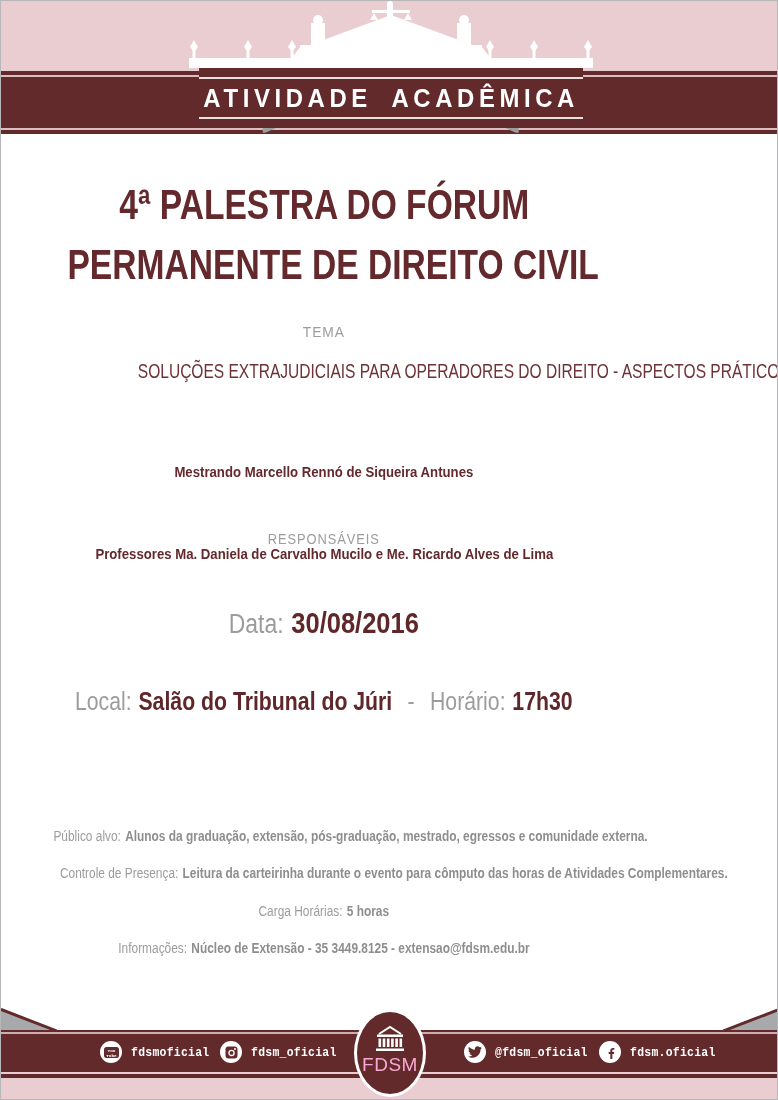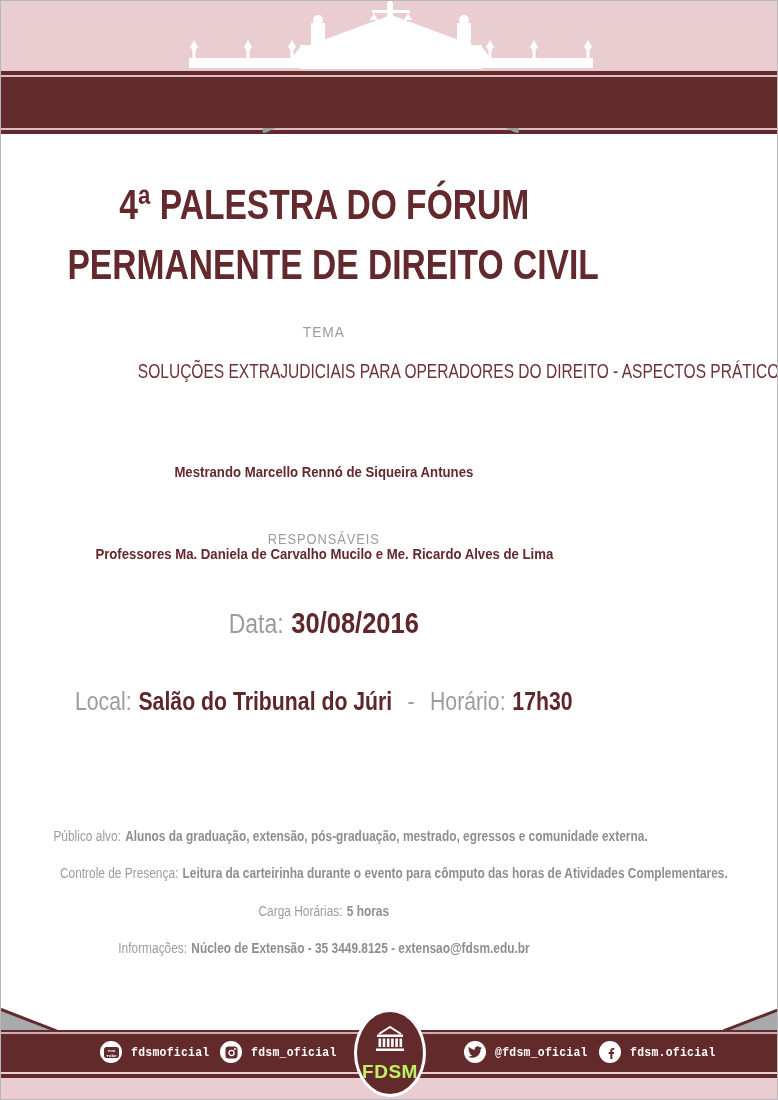--- a/index.html
+++ b/index.html
@@ -58,21 +58,21 @@
   .footer-band .ribbon-line{position:absolute;left:0;right:0;top:2px;height:1.5px;background:var(--pink);opacity:.8;}
   .pink-bottom{position:absolute;left:0;top:1071px;width:778px;height:29px;background:var(--pink);z-index:0;}
   .footer-underline{position:absolute;left:0;top:1073px;width:778px;height:4px;background:var(--maroon);z-index:1;}
   .fold{position:absolute;top:1007px;width:56px;height:24px;z-index:0;}
   .fold.l{left:0;} .fold.r{left:722px;}
   .badge{
     position:absolute;left:353px;top:1008px;width:72px;height:88px;background:var(--maroon);
     border:3px solid #ffffff;border-radius:50%;z-index:5;
     display:flex;flex-direction:column;align-items:center;justify-content:flex-start;padding-top:13px;
   }
-  .badge-text{color:#bef264;font-weight:bold;font-size:19px;letter-spacing:.5px;line-height:1;margin-top:9px;}
+  .badge-text{color:#f9a8d4;font-weight:normal;font-size:19px;letter-spacing:.5px;line-height:1;margin-top:2px;}
   .social{position:absolute;top:1040px;display:flex;align-items:center;z-index:4;font-family:Liberation Mono, monospace;}
   .social.yt{left:99px;} .social.ig{left:219px;} .social.tw{left:463px;} .social.fb{left:598px;justify-content:center;}
   .icon-circle{
     width:22px;height:22px;border-radius:50%;background:#ffffff;color:var(--maroon);
     display:flex;align-items:center;justify-content:center;flex:0 0 auto;
   }
   .social-label{
     color:#ffffff;font-weight:bold;font-size:13px;letter-spacing:.3px;margin-left:9px;
     display:inline-block;white-space:nowrap;transform:scaleX(.88);transform-origin:0 50%;
   }
@@ -116,20 +116,25 @@
         <polygon points="407,12 403,19 411,19"></polygon>
       </g>
     </g>
   </svg>
 
   <div class="band-top">
     <div class="ribbon-line t"></div>
     <div class="ribbon-line b"></div>
   </div>
 
+  <div class="banner-box">
+    <div class="inner-line t"></div>
+    <span class="banner-text">ATIVIDADE ACADÊMICA</span>
+    <div class="inner-line b"></div>
+  </div>
 
   <svg class="header-folds" viewBox="0 0 778 12" xmlns="http://www.w3.org/2000/svg" style="top:127px;height:8px;">
     <polygon points="198,0 218,0 202,7 198,7" fill="#9b9da0"></polygon>
     <polygon points="582,0 562,0 578,7 582,7" fill="#9b9da0"></polygon>
   </svg>
 
   <div class="line" style="top:183px">
     <span class="cx s80 title-l">4ª PALESTRA DO FÓRUM</span>
   </div>
   <div class="line" style="top:243px">

